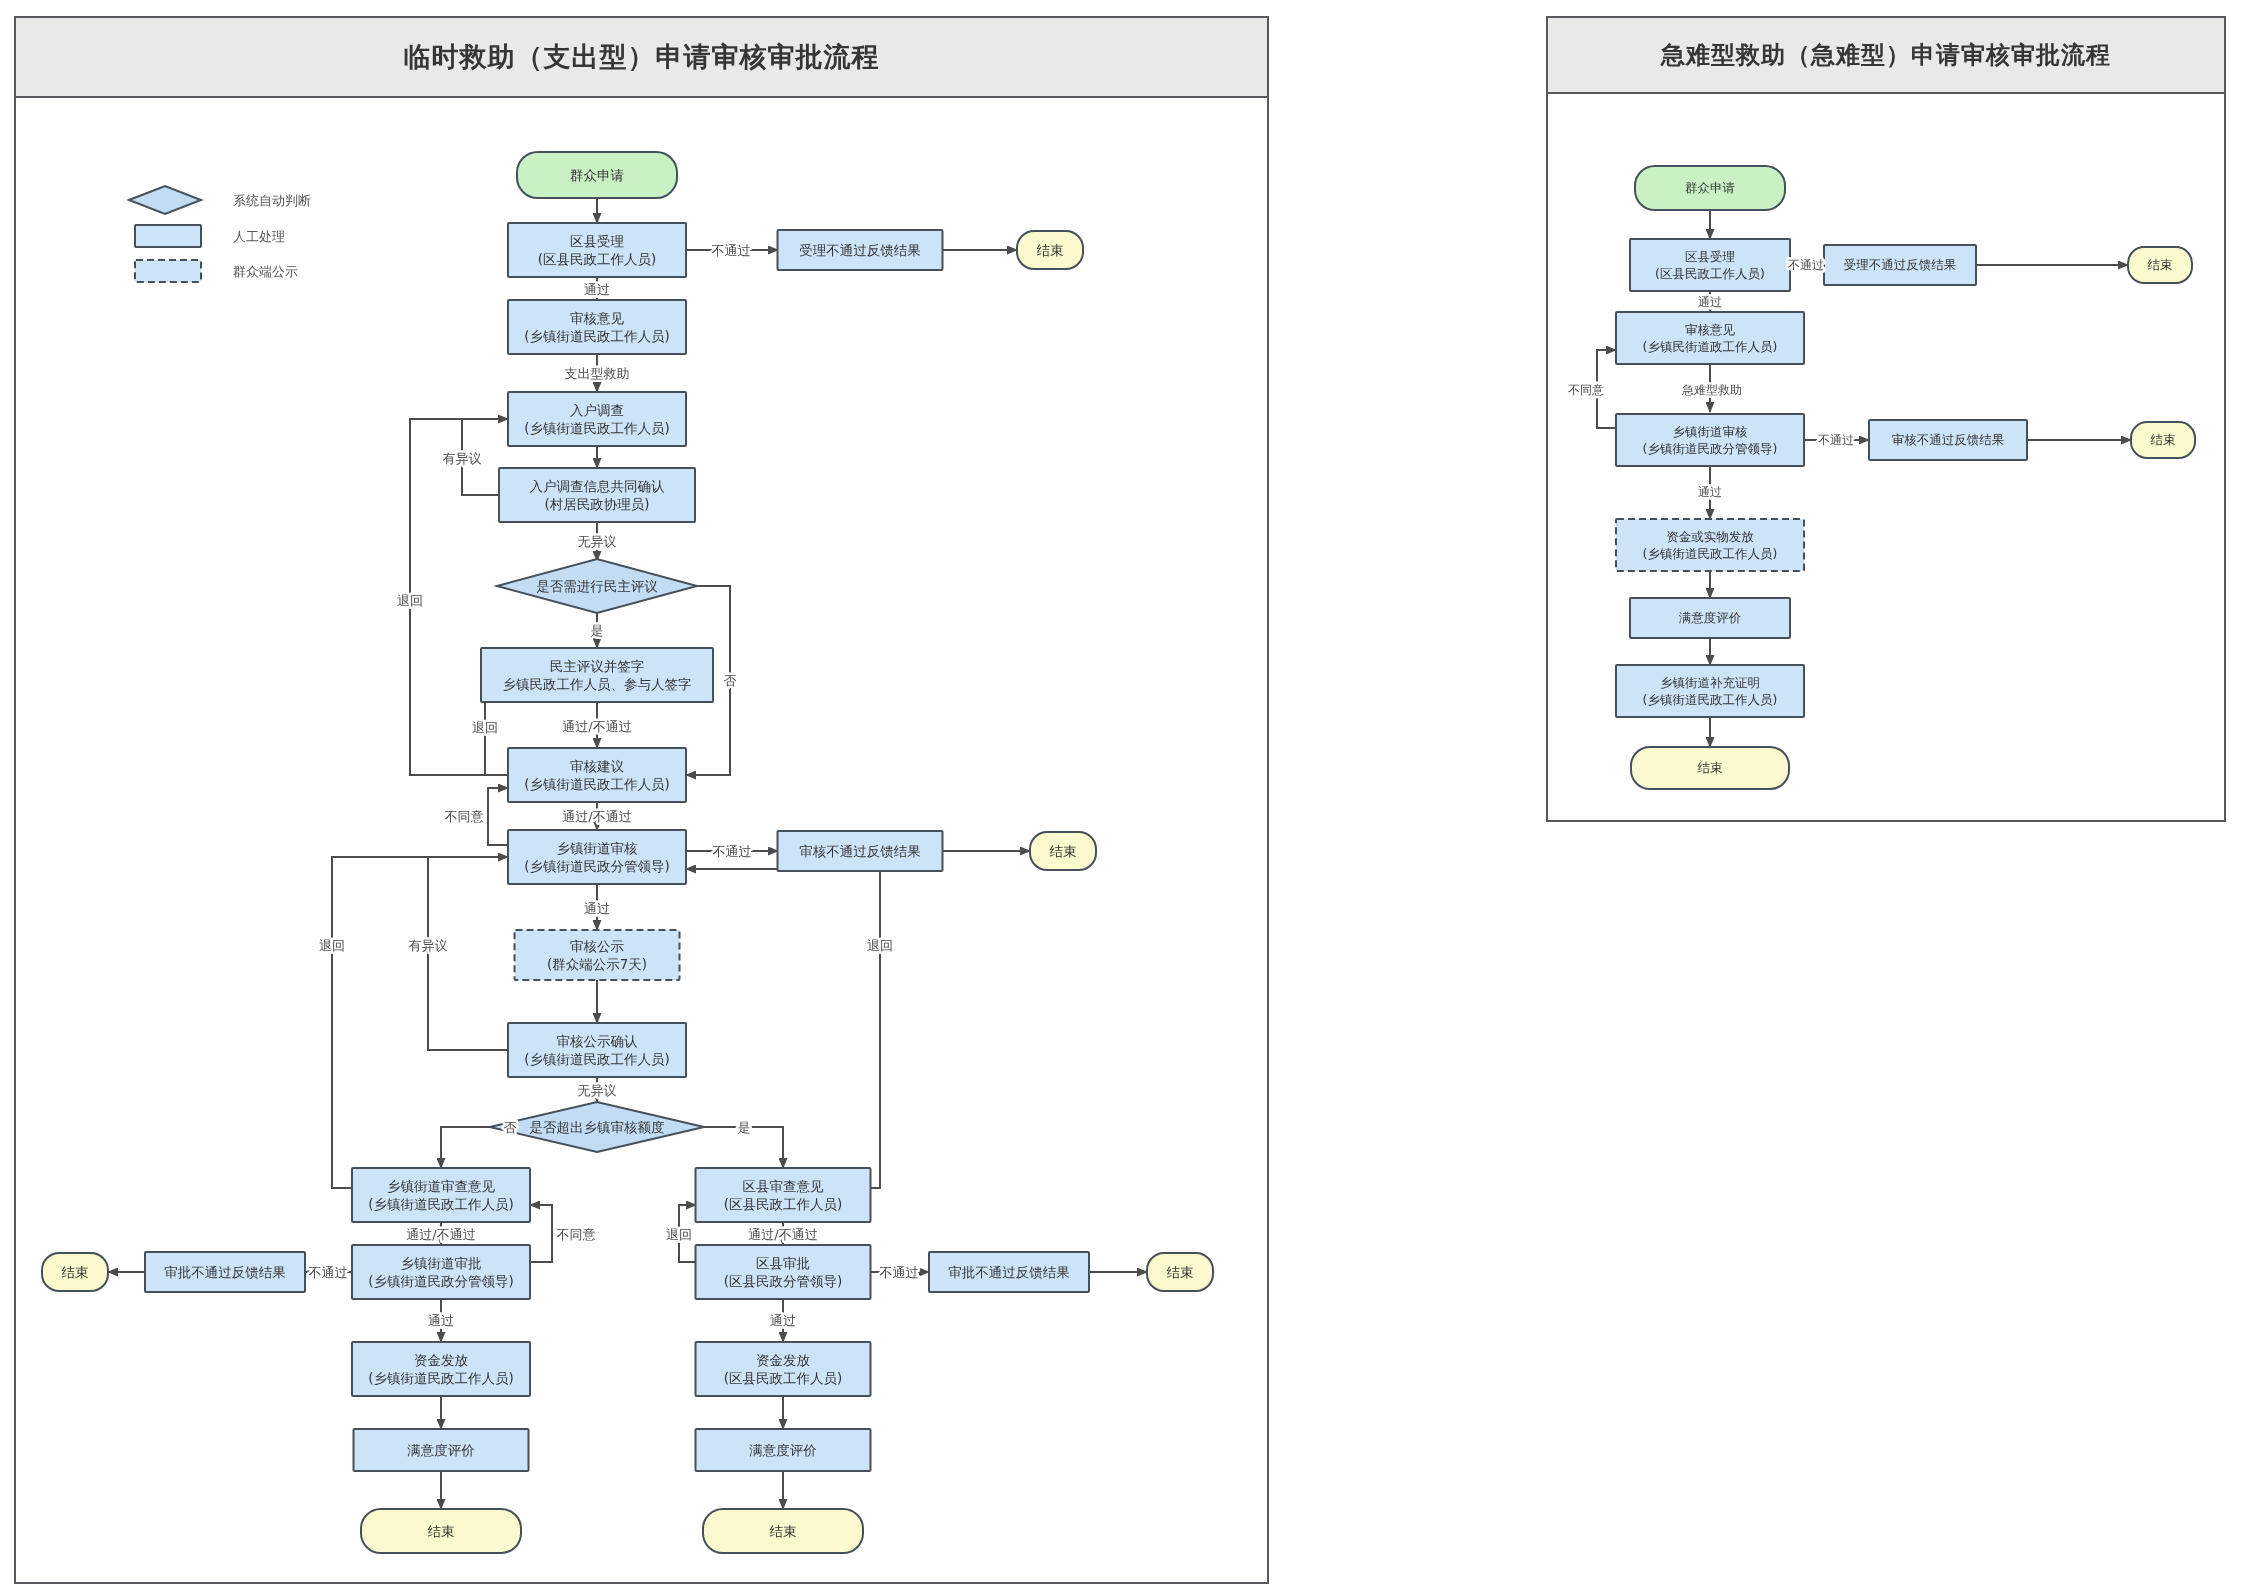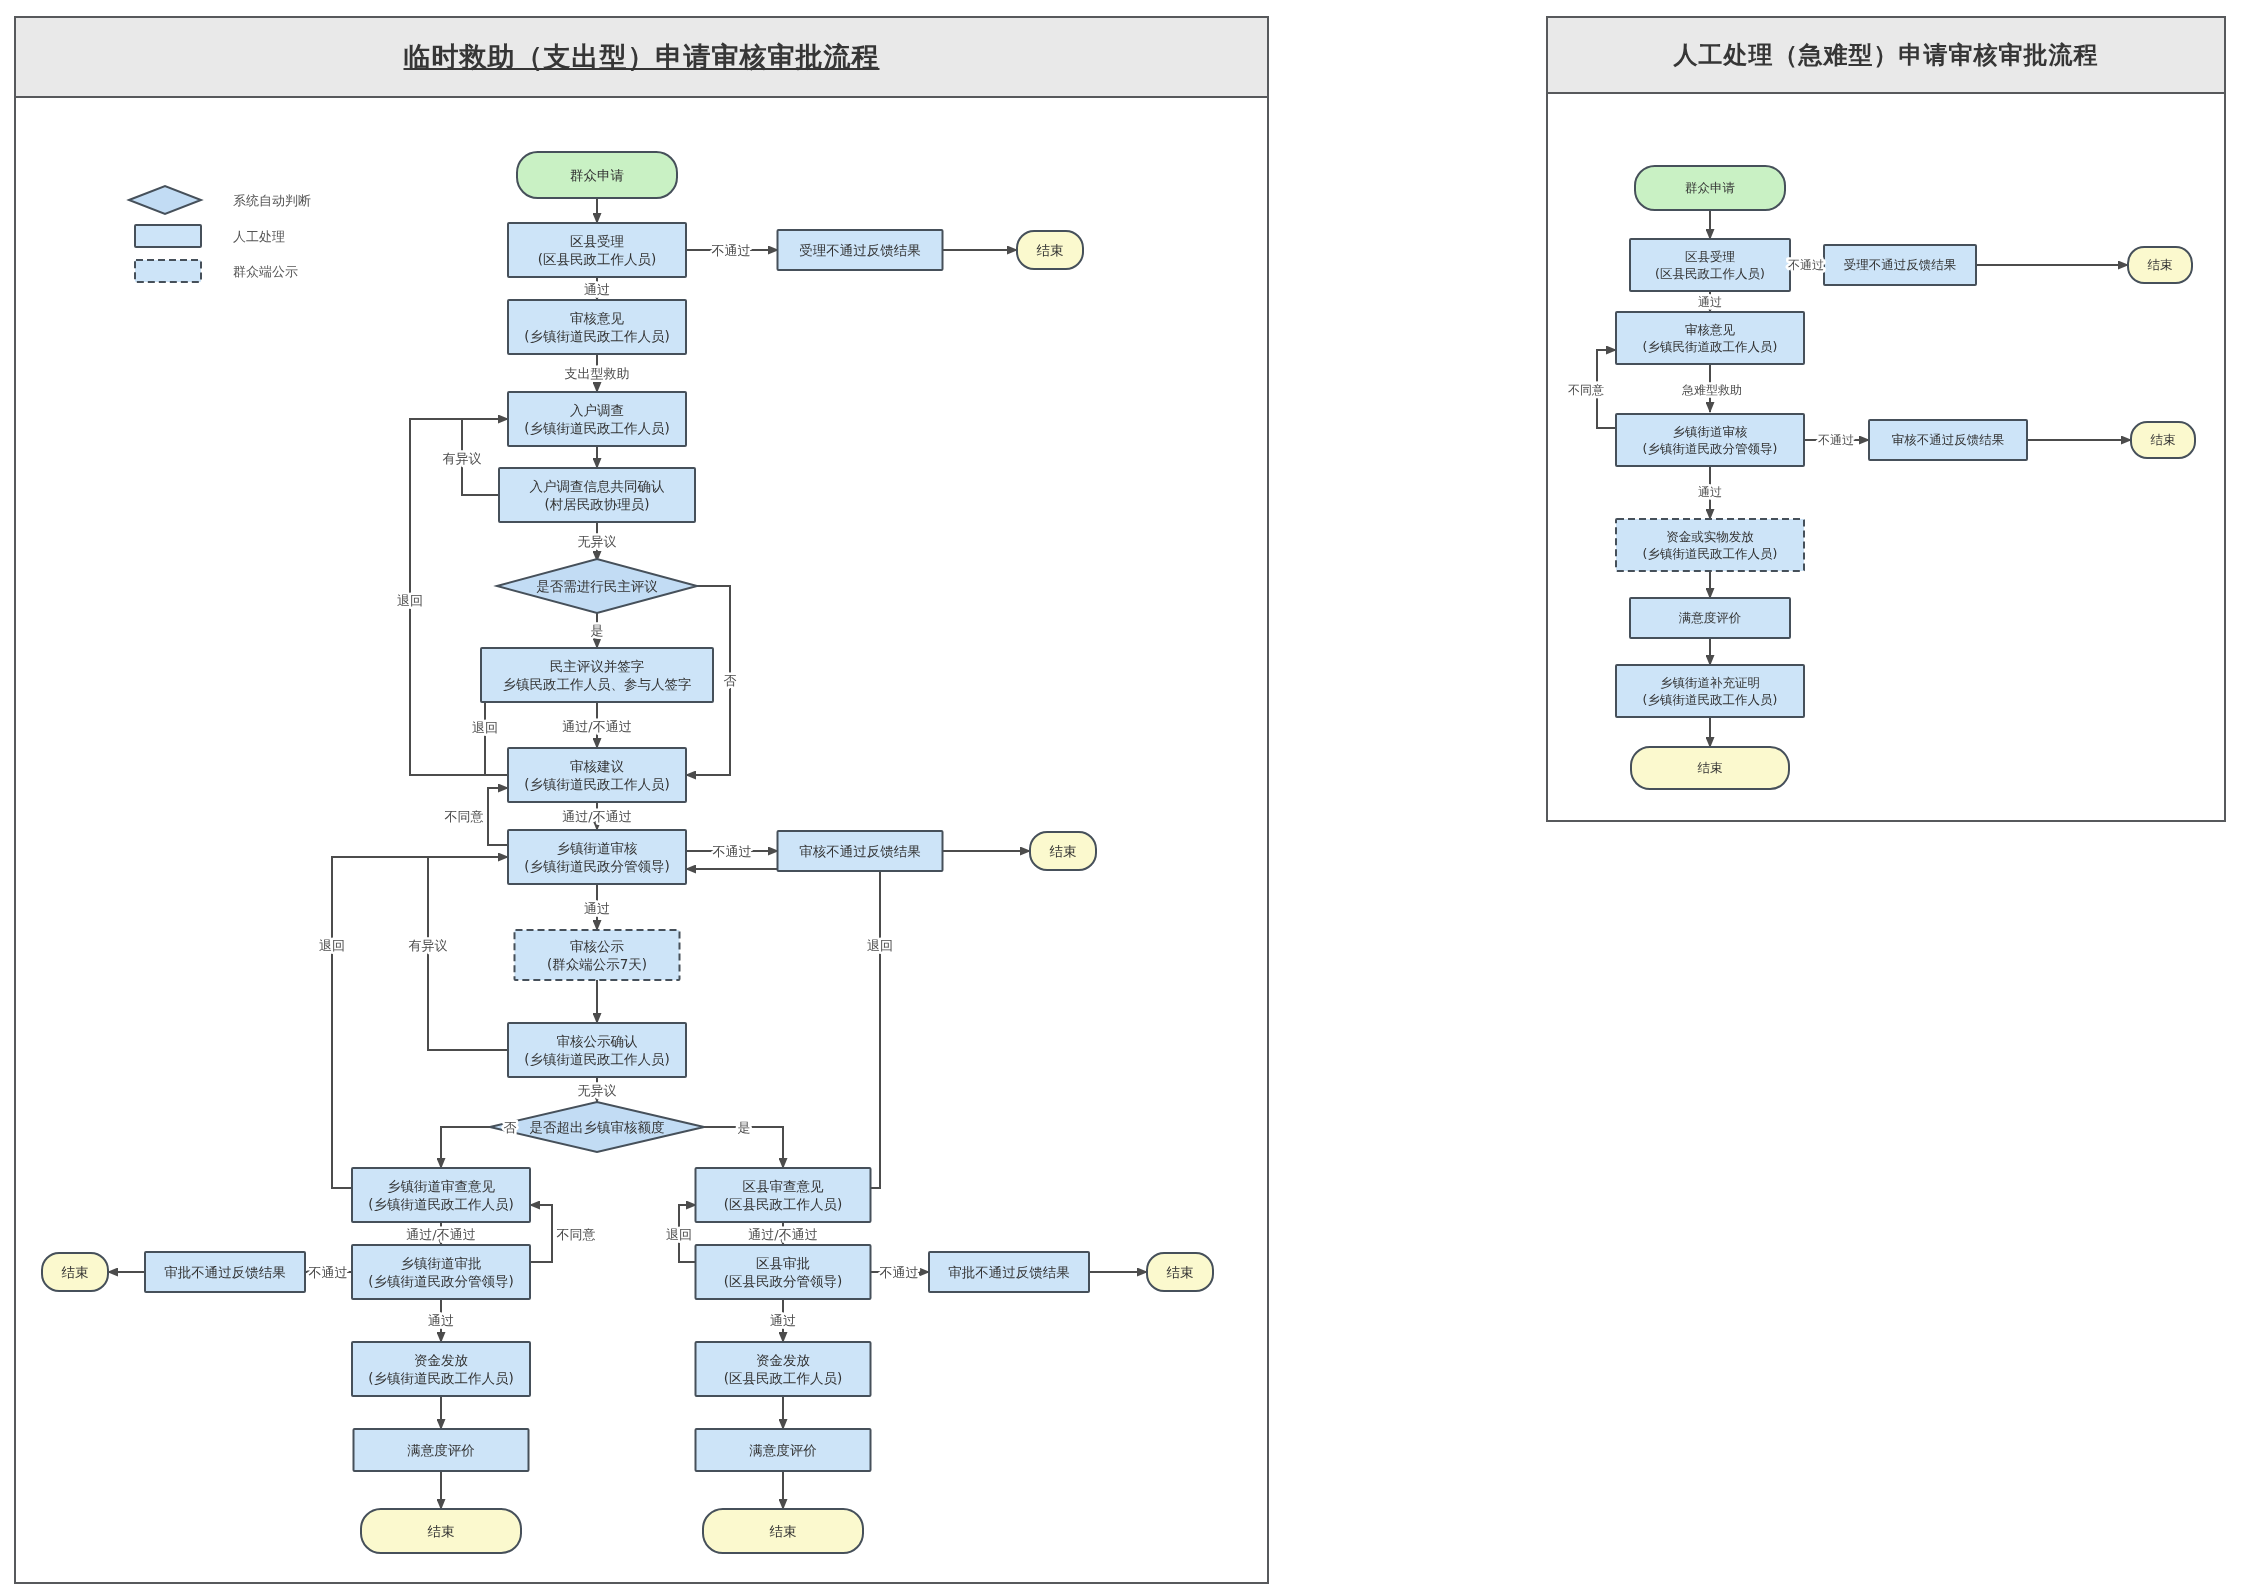--- a/index.html
+++ b/index.html
@@ -4,41 +4,41 @@
 <style>
   html,body{margin:0;padding:0;background:#ffffff;}
   .canvas{position:relative;width:2244px;height:1591px;background:#ffffff;
           font-family:"DejaVu Sans","Liberation Sans",sans-serif;}
   .panel{position:absolute;box-sizing:border-box;border:2px solid #57595c;background:#ffffff;}
   #panel0{left:14px;top:16px;width:1255px;height:1568px;}
   #panel1{left:1546px;top:16px;width:680px;height:806px;}
   .panel-header{box-sizing:border-box;background:#e9e9e9;border-bottom:2px solid #57595c;
                 display:flex;align-items:center;justify-content:center;
                 font-weight:bold;color:#363636;letter-spacing:1px;}
-  #panel0 .panel-header{height:80px;font-size:27px;text-decoration:underline;}
+  #panel0 .panel-header{height:80px;font-size:27px;}
   #panel1 .panel-header{height:76px;font-size:24px;}
   svg.flow{position:absolute;left:0;top:0;}
   .elabel{paint-order:stroke;stroke:#ffffff;stroke-width:5px;stroke-linejoin:round;fill:#4c4c4c;}
   .ntext{fill:#333333;}
   .ltext{fill:#555555;}
 </style>
 </head>
 <body>
 
 <div class="canvas">
 
   <div class="panel" id="panel0">
     <div class="panel-header">
       <span>临时救助（支出型）申请审核审批流程</span>
     </div>
   </div>
 
   <div class="panel" id="panel1">
     <div class="panel-header">
-      <span>人工处理（急难型）申请审核审批流程</span>
+      <span>急难型救助（急难型）申请审核审批流程</span>
     </div>
   </div>
 
   <svg class="flow" id="flowsvg" width="2244" height="1591" viewBox="0 0 2244 1591">
     <defs>
       <marker id="arr" markerWidth="11" markerHeight="9" refX="10" refY="4.5" orient="auto" markerUnits="userSpaceOnUse">
         <path d="M0,0 L11,4.5 L0,9 z" fill="#4c4c4c"></path>
       </marker>
     </defs>
   <g>

